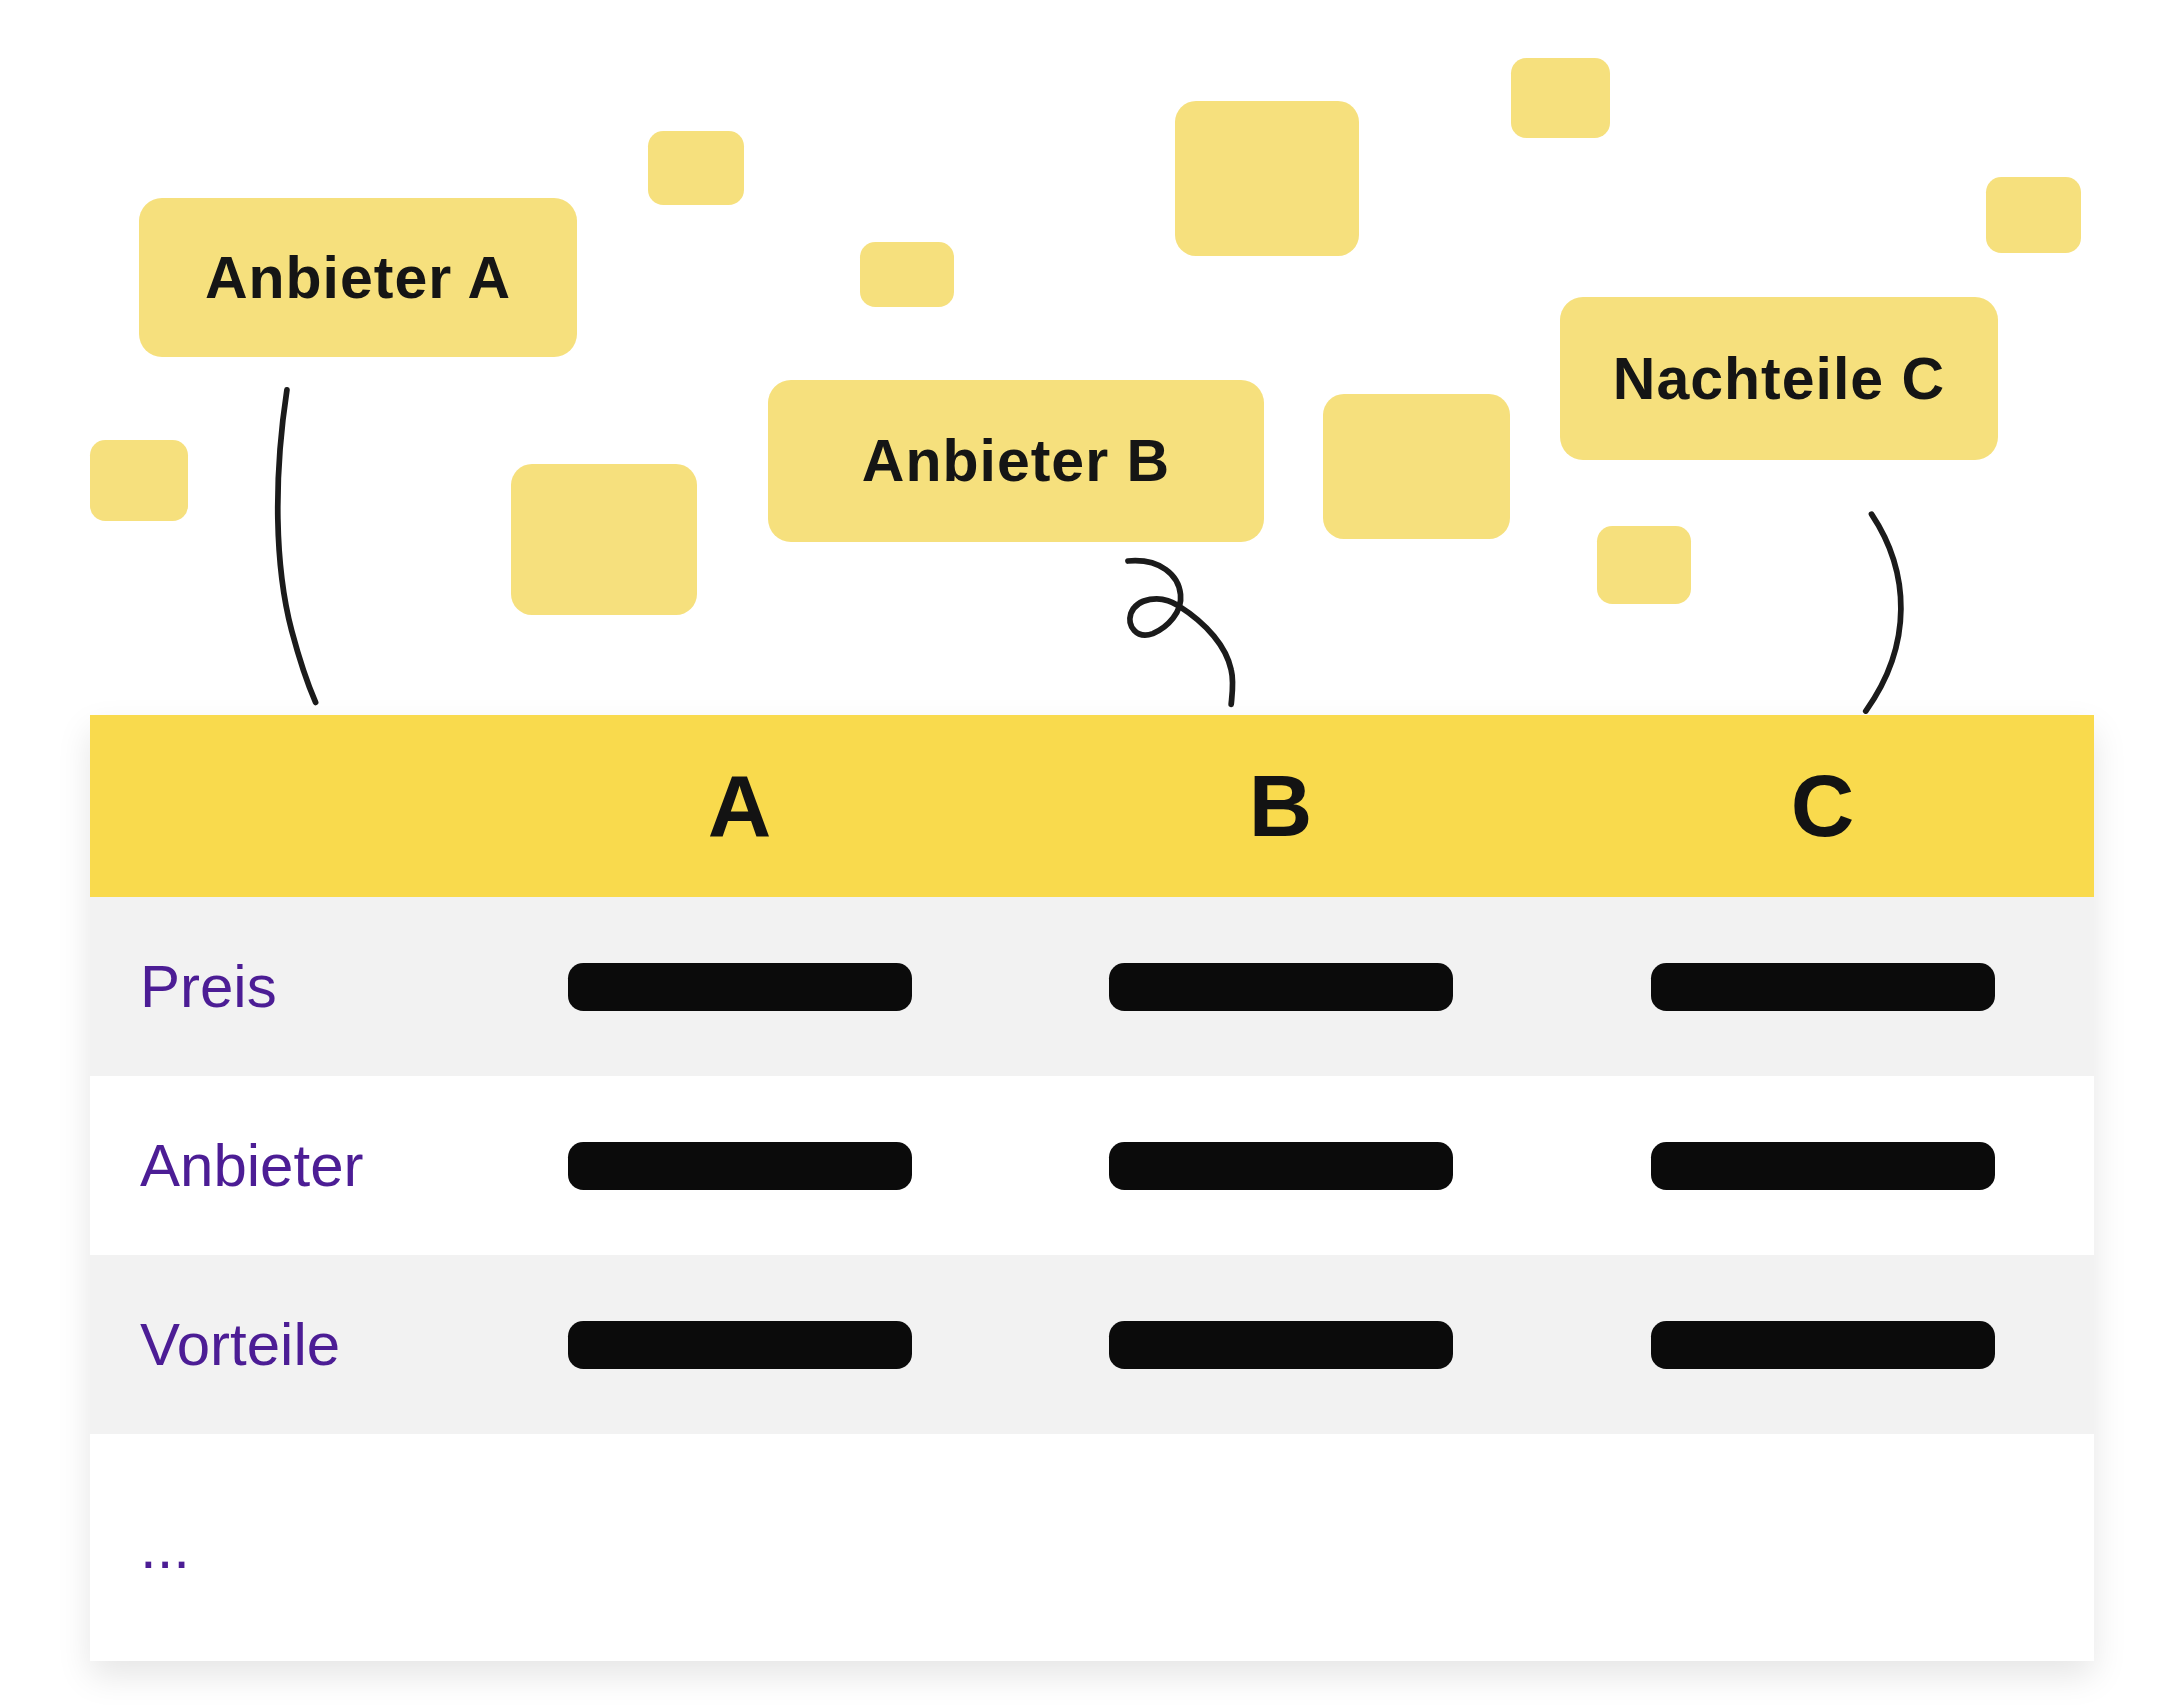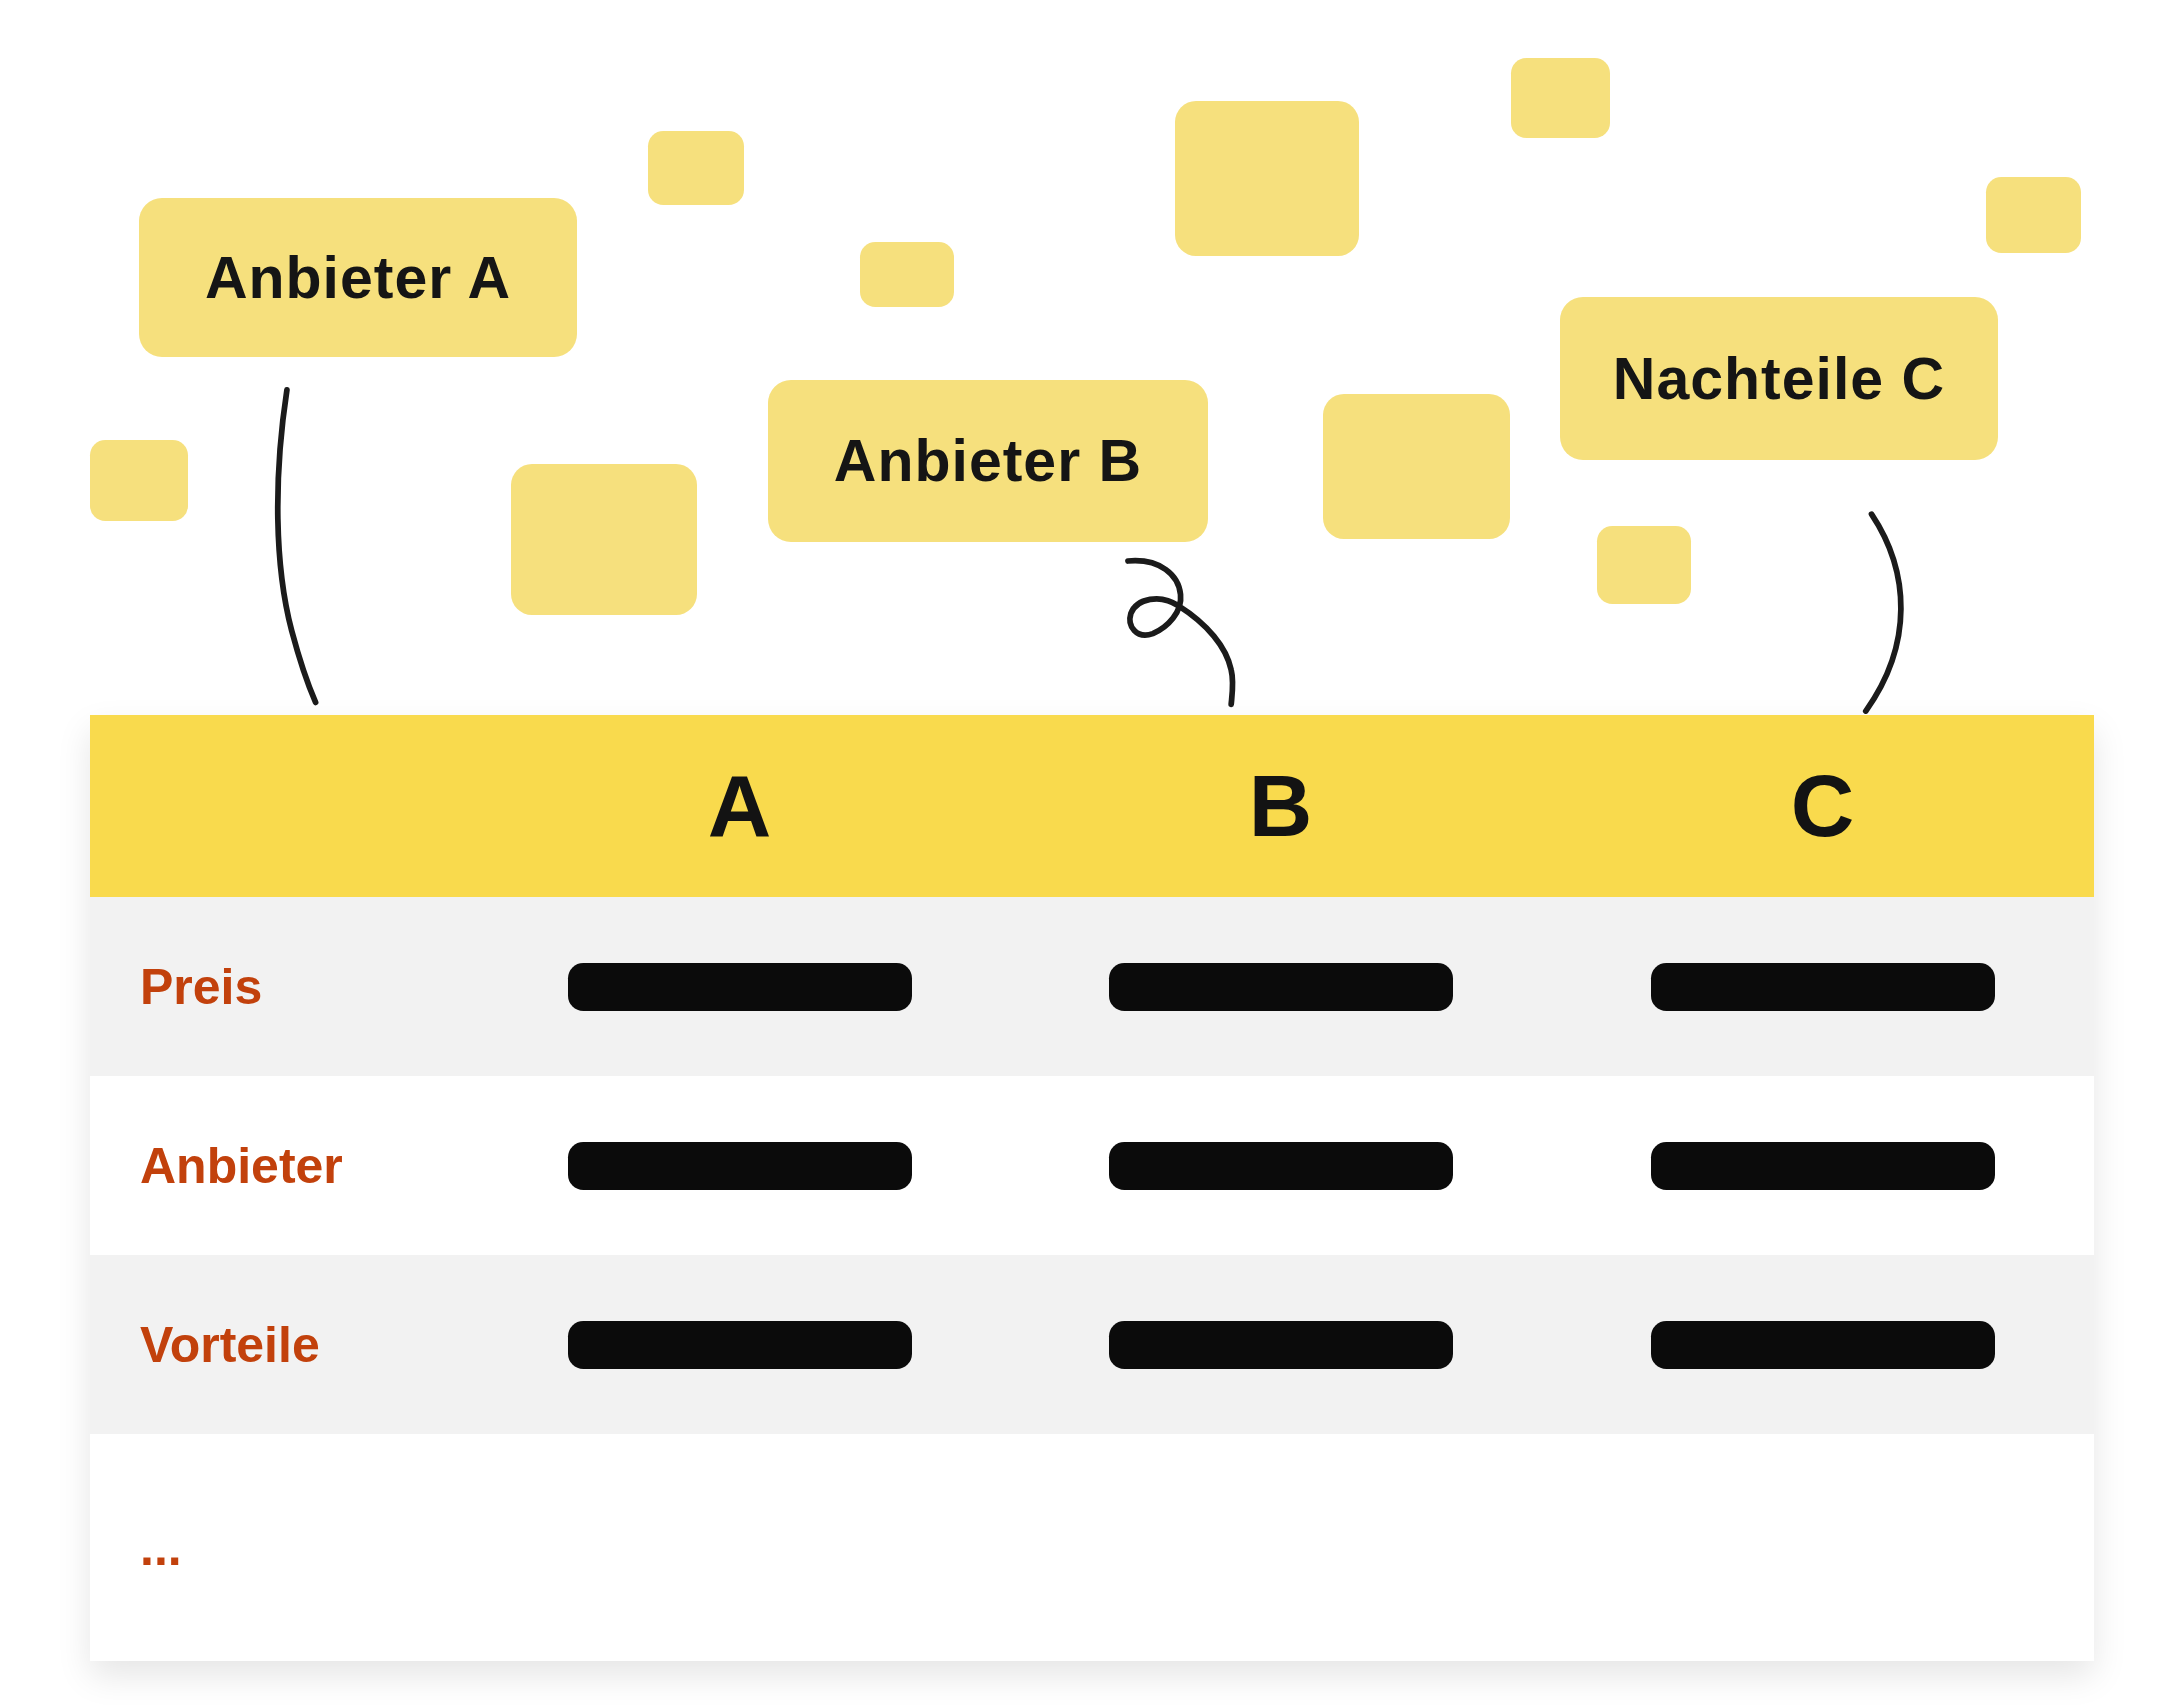--- a/index.html
+++ b/index.html
@@ -23,21 +23,21 @@
     position:absolute;
     background:#F6E07D;
     border-radius:23px;
     display:flex;align-items:center;justify-content:center;
     font-weight:700;
     font-size:59px;
     letter-spacing:1px;
     color:#151515;
   }
   .tag-a{left:139px;top:198px;width:438px;height:159px;}
-  .tag-b{left:768px;top:380px;width:440px;height:162px;text-align:right;}
+  .tag-b{left:768px;top:380px;width:496px;height:162px;text-align:right;}
   .tag-c{left:1560px;top:297px;width:438px;height:163px;}
   
   .connectors{
     position:absolute;left:0;top:0;width:2168px;height:1705px;
     pointer-events:none;
   }
   .connectors path{
     fill:none;
     stroke:#1b1b1b;
     stroke-width:6;
@@ -67,23 +67,23 @@
   .trow{
     height:179px;
     display:grid;
     grid-template-columns:379px 541px 541px 543px;
     align-items:center;
   }
   .trow.gray{background:#F2F2F2;}
   .trow.last{height:227px;background:#ffffff;}
   .label-cell{
     padding-left:50px;
-    font-size:50px;
-    font-weight:700;
-    color:#c2410c;
+    font-size:60px;
+    font-weight:400;
+    color:#4c1d95;
     white-space:nowrap;
   }
   .bar-cell{display:flex;justify-content:center;align-items:center;}
   .bar{
     width:344px;height:48px;
     background:#0B0B0B;
     border-radius:15.3px;
   }
 </style>
 </head>

